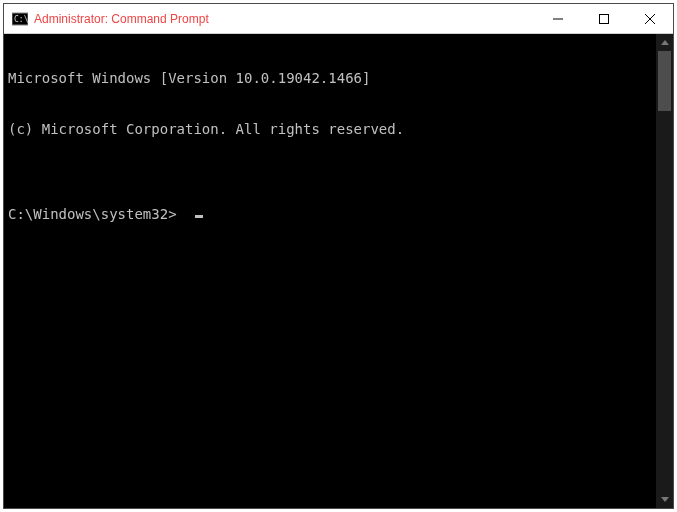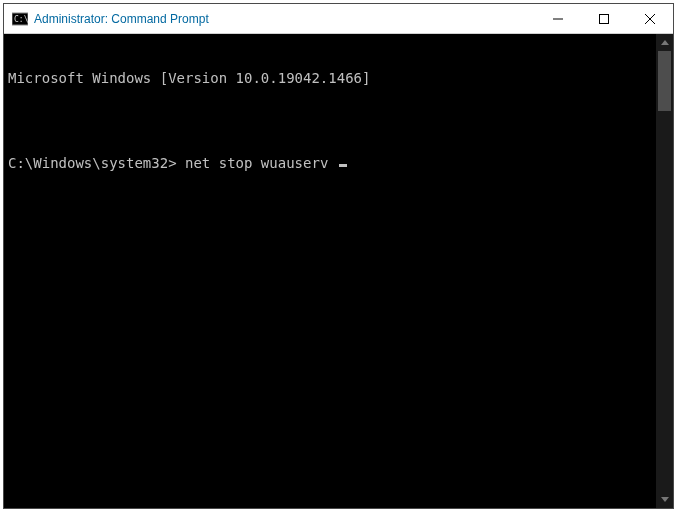--- a/index.html
+++ b/index.html
@@ -38,21 +38,21 @@
       height: 16px;
       margin-left: 8px;
       margin-right: 6px;
       flex-shrink: 0;
       display: flex;
       align-items: center;
       justify-content: center;
     }
     .titlebar-title {
       font-size: 12px;
-      color: #0369a1;
+      color: #ef4444;
       flex: 1;
       white-space: nowrap;
       overflow: hidden;
     }
     .winbtns {
       display: flex;
       height: 100%;
     }
     .winbtn {
       width: 46px;
@@ -152,22 +152,23 @@
         <svg width="10" height="10" viewBox="0 0 10 10">
             <line x1="0" y1="0" x2="10" y2="10" stroke="#000" stroke-width="1"></line>
             <line x1="10" y1="0" x2="0" y2="10" stroke="#000" stroke-width="1"></line>
           </svg>
       </div>
     </div>
   </div>
   <div class="client">
     <div class="terminal">
       <span class="term-line">Microsoft Windows [Version 10.0.19042.1466]</span>
+      <span class="term-line">(c) Microsoft Corporation. All rights reserved.</span>
       <span class="term-line"></span>
-      <span class="prompt-line"><span>C:\Windows\system32&gt;</span><span> </span><span>net stop wuauserv</span><span> </span><span class="cursor"></span></span>
+      <span class="prompt-line"><span>C:\Windows\system32&gt;</span><span> </span><span> </span><span class="cursor"></span></span>
     </div>
     <div class="scrollbar">
       <div class="scroll-arrow top">
         <svg width="8" height="5" viewBox="0 0 8 5">
             <path d="M0 5 L4 0 L8 5 Z" fill="#777"></path>
           </svg>
       </div>
       <div class="scroll-thumb"></div>
       <div class="scroll-arrow bot">
         <svg width="8" height="5" viewBox="0 0 8 5">

